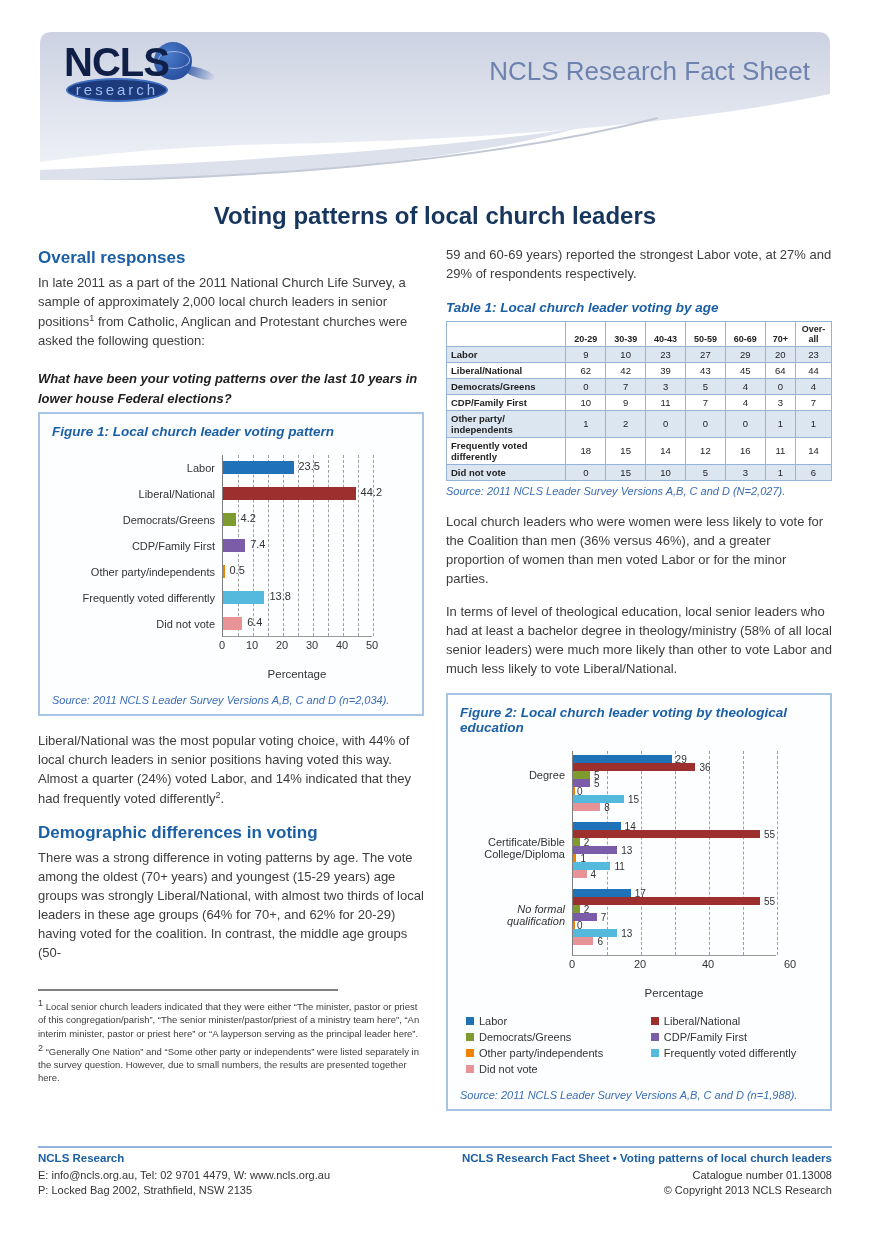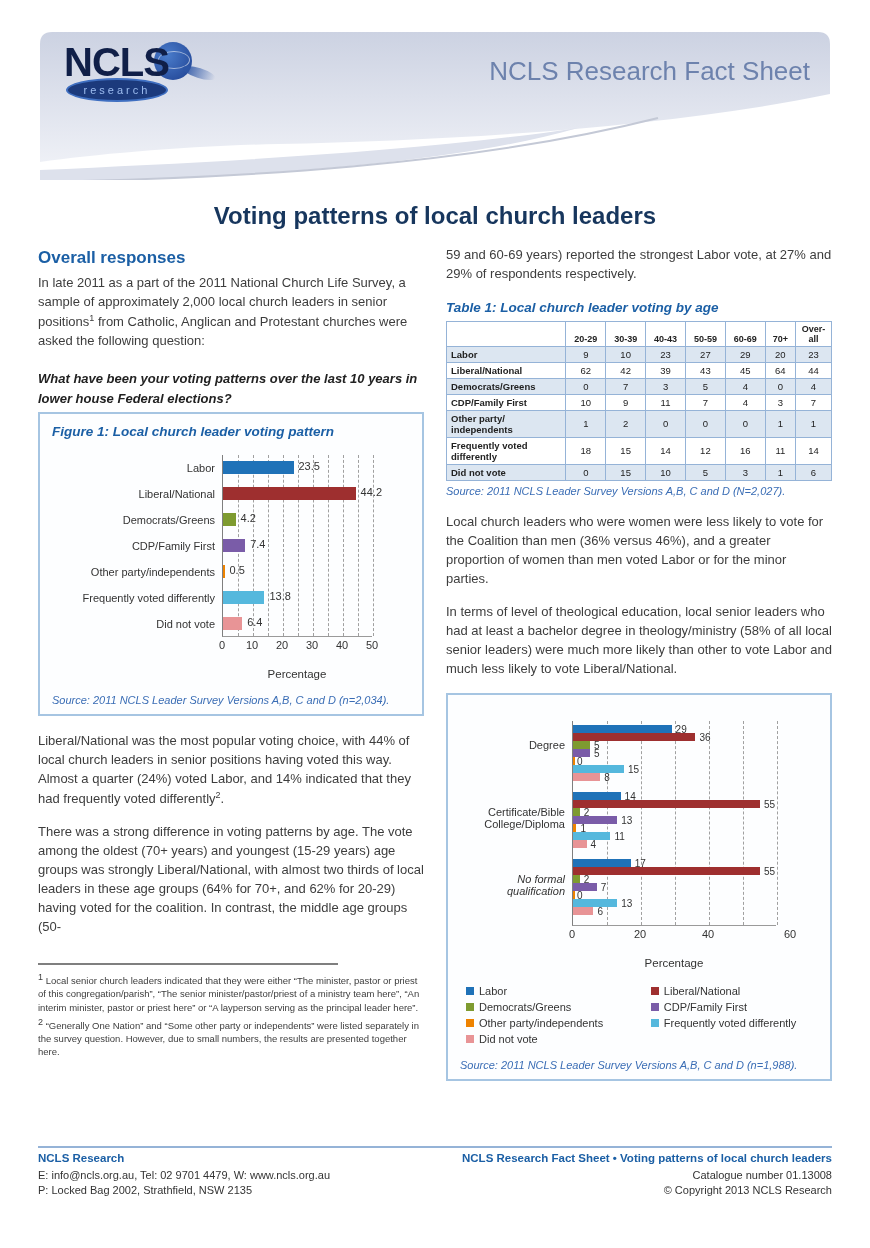--- a/index.html
+++ b/index.html
@@ -13,21 +13,21 @@
   .logo { position:absolute; left:26px; top:12px; width:150px; height:70px; }
   .logo-globe { position:absolute; left:90px; top:0px; width:38px; height:38px; border-radius:50%;
      background:radial-gradient(circle at 35% 35%, #4a7ccb, #1d3f8f); z-index:0; }
   .logo-globe::after{ content:""; position:absolute; left:4px; top:9px; width:30px; height:16px;
      border:1px solid rgba(255,255,255,.55); border-radius:50%; }
   .logo-tail { position:absolute; left:118px; top:26px; width:34px; height:10px; border-radius:50%;
      background:linear-gradient(90deg, #2c55a5, rgba(200,210,235,0)); transform:rotate(18deg); }
   .logo-text { position:relative; z-index:1; font-size:40px; font-weight:bold; color:#101f48; letter-spacing:-1px; line-height:40px; }
   .logo-badge { position:absolute; z-index:2; left:2px; top:36px; width:102px; height:24px;
      background:#1c3a7c; border:2px solid #3f6fc1; border-radius:50%; text-align:center; }
-  .logo-badge span { font-size:11px; color:#9dbdf0; letter-spacing:3px; line-height:20px; }
+  .logo-badge span { font-size:15px; color:#9dbdf0; letter-spacing:3px; line-height:20px; }
   .fact-sheet-label { position:absolute; right:22px; top:26px; font-size:26px; color:#6d82ad; }
 
   
   .page-title { text-align:center; font-size:24px; font-weight:bold; color:#17365d; margin:22px 0 16px; }
 
   
   .cols { display:flex; gap:22px; align-items:flex-start; }
   .col { flex:1 1 0; min-width:0; }
   h2.sec { font-size:17px; font-weight:bold; color:#1b5fa5; margin:2px 0 6px; }
   p.body { font-size:13px; line-height:1.46; color:#3d3d3d; margin:0 0 14px; }
@@ -170,20 +170,21 @@
                   </div>
                   <div class="x-title" style="width: 150px;">Percentage</div>
                 </div>
               </div>
             </div>
           <div class="fig-source">Source: 2011 NCLS Leader Survey Versions A,B, C and D (n=2,034).</div>
         </div>
 
         <p class="body"><span>Liberal/National was the most popular voting choice, with 44% of local church leaders in senior positions having voted this way.  Almost a quarter (24%) voted Labor, and 14% indicated that they had frequently voted differently</span><sup>2</sup><span>.</span></p>
 
+        <h2 class="sec">Demographic differences in voting</h2>
         <p class="body">There was a strong difference in voting patterns by age. The vote among the oldest (70+ years) and youngest (15-29 years) age groups was strongly Liberal/National, with almost two thirds of local leaders in these age groups (64% for 70+, and 62% for 20-29) having voted for the coalition.  In contrast, the middle age groups (50-</p>
 
         <div class="footnotes">
           <div class="fn-rule"></div>
           <div class="footnote"><sup>1</sup><span> Local senior church leaders indicated that they were either “The minister, pastor or priest of this congregation/parish”, “The senior minister/pastor/priest of a ministry team here”, “An interim minister, pastor or priest here” or “A layperson serving as the principal leader here”.</span></div>
           <div class="footnote"><sup>2</sup><span> “Generally One Nation” and “Some other party or independents” were listed separately in the survey question.  However, due to small numbers, the results are presented together here.</span></div>
         </div>
       </div>
 
       <div class="col">
@@ -275,20 +276,21 @@
                 <td>6</td>
               </tr>
             </tbody>
         </table>
         <div class="t1-source">Source: 2011 NCLS Leader Survey Versions A,B, C and D (N=2,027).</div>
 
         <p class="body">Local church leaders who were women were less likely to vote for the Coalition than men (36% versus 46%), and a greater proportion of women than men voted Labor or for the minor parties.</p>
         <p class="body">In terms of level of theological education, local senior leaders who had at least a bachelor degree in theology/ministry (58% of all local senior leaders) were much more likely than other to vote Labor and much less likely to vote Liberal/National.</p>
 
         <div class="figbox">
+          <div class="fig-title">Figure 2: Local church leader voting by theological education</div>
           <div id="fig2-mount">
               <div class="chart-wrap">
                 <div class="f2-labels" style="height: 205px;">
                   <div style="top: 18px;">Degree</div>
                   <div style="top: 85px;">Certificate/Bible College/Diploma</div>
                   <div style="top: 152px; font-style: italic;">No formal qualification</div>
                 </div>
                 <div>
                   <div class="plot-area" style="width: 204px; height: 205px;">
                     <div class="gridline" style="left: 34px;"></div>

